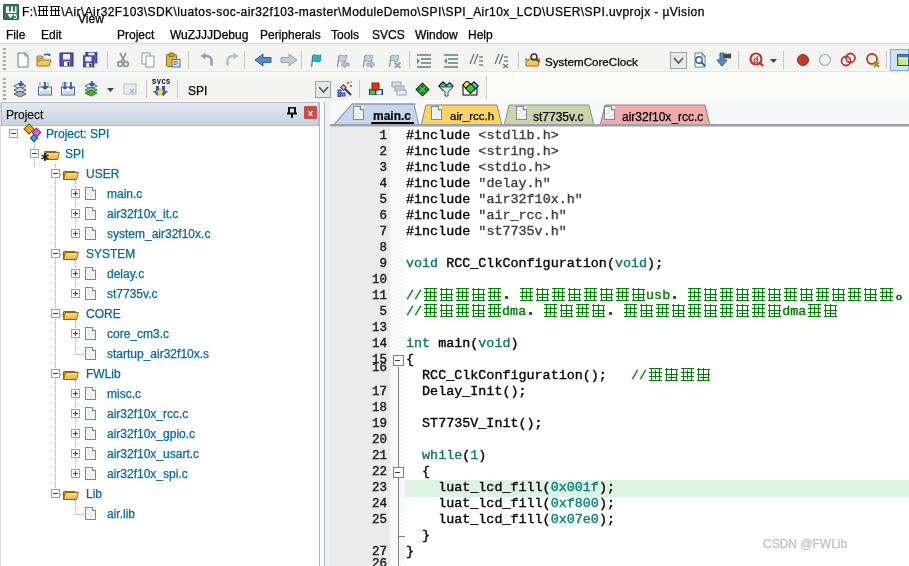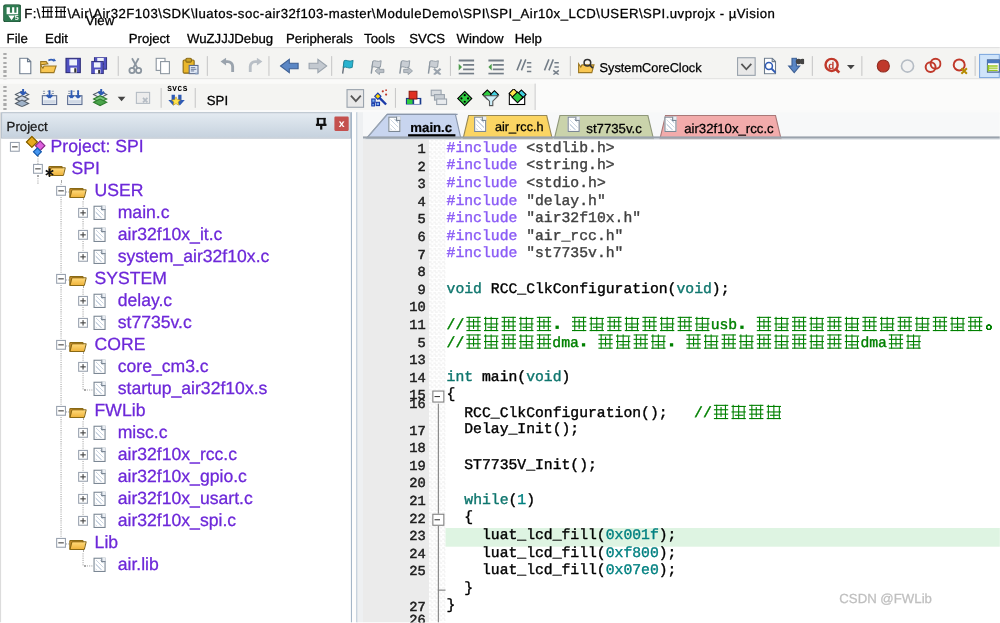--- a/index.html
+++ b/index.html
@@ -5,36 +5,36 @@
 #w{position:relative;width:909px;height:566px;overflow:hidden;background:#fff}
 .ab{position:absolute}
 .t12{font-size:12px;line-height:14px;color:#000;white-space:pre;-webkit-text-stroke:0.25px currentColor}
 .sep1{position:absolute;width:1px;height:18px;top:51px;background:#c9c9c9}
 .sep2{position:absolute;width:1px;height:18px;top:80px;background:#c9c9c9}
 
 .row{position:absolute;left:0;width:318px;height:20px;z-index:2}
 .pm{position:absolute;width:9px;height:9px;top:5px;background:#fff;border:1px solid #9aa3b0}
 .pm i{position:absolute;left:1px;top:3px;width:5px;height:1px;background:#444;font-style:normal}
 .pm b.v{position:absolute;left:3px;top:1px;width:1px;height:5px;background:#444}
-.rtx{position:absolute;top:3px;font-size:16px;line-height:14px;color:#6d28d9;white-space:pre;-webkit-text-stroke:0.25px currentColor}
+.rtx{position:absolute;top:3px;font-size:12px;line-height:14px;color:#0369a1;white-space:pre;-webkit-text-stroke:0.25px currentColor}
 .fold{position:absolute;width:16px;height:12px;top:4px}
 .fold .back{position:absolute;left:0;top:3px;width:13px;height:9px;background:#e8a33d;border:1px solid #8a6914;border-radius:1px}
 .fold .front{position:absolute;left:1px;top:4px;width:14px;height:8px;background:linear-gradient(#ffd978,#f0b53f);border:1px solid #8a6914;border-radius:1px;transform:skewX(-14deg)}
 .page{position:absolute;width:11px;height:13px;top:3px;background:#fff;border:1px solid #7b8794}
 .page i{position:absolute;right:-1px;top:-1px;width:4px;height:4px;background:#e9edf2;border-left:1px solid #7b8794;border-bottom:1px solid #7b8794}
 .page b{position:absolute;left:1px;top:1px;right:1px;bottom:1px;background:repeating-linear-gradient(45deg,#ccd6e2 0 1px,#fff 1px 3px)}
 .vdot{position:absolute;width:1px;border-left:1px dotted #a8a8a8;z-index:1}
 .hdot{position:absolute;height:1px;border-top:1px dotted #a8a8a8}
 
 .cl{position:absolute;left:406px;font-family:"Liberation Mono",monospace;font-size:13.4px;line-height:16px;white-space:pre;color:#000;-webkit-text-stroke:0.35px currentColor}
 .ln{position:absolute;font-family:"Liberation Mono",monospace;font-size:12.5px;line-height:16px;color:#222;width:57px;text-align:right;left:330px;-webkit-text-stroke:0.4px #1a1a1a}
 .kw{color:#0f766e}
 .num{color:#008080}
 .cmt{color:#008000}
-.pp{color:#8b5cf6}
+.pp{color:#000000}
 .str{color:#404040}
 
 .g{display:inline-block;width:13px;height:13px;margin:0 1px 0 2px;vertical-align:-2px;
  background:
  linear-gradient(#008000,#008000) 0 0/13px 1px no-repeat,
  linear-gradient(#008000,#008000) 0 4px/13px 1px no-repeat,
  linear-gradient(#008000,#008000) 0 8px/13px 1px no-repeat,
  linear-gradient(#008000,#008000) 0 12px/13px 1px no-repeat,
  linear-gradient(#008000,#008000) 2px 0/1px 13px no-repeat,
  linear-gradient(#008000,#008000) 10px 0/1px 13px no-repeat,

